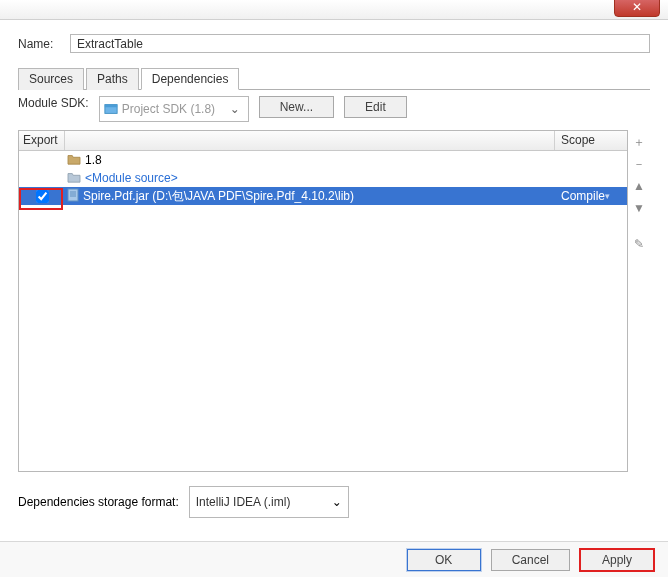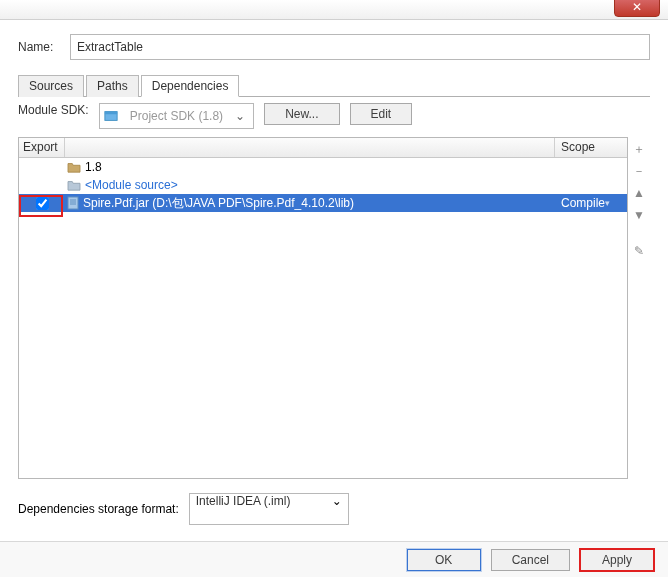--- a/index.html
+++ b/index.html
@@ -4,59 +4,59 @@
 <style>
 * { box-sizing: border-box; margin: 0; padding: 0; font-family: "Segoe UI", Tahoma, sans-serif; font-size: 12px; }
 body { background: #fff; width: 668px; height: 577px; position: relative; overflow: hidden; }
 
 .titlebar { height: 20px; background: linear-gradient(#fff, #f0f0f0); border-bottom: 1px solid #d0d0d0; position: relative; }
 .close-btn { position: absolute; right: 8px; top: -3px; width: 46px; height: 20px; background: linear-gradient(#d96a6a, #c0392b); border: 1px solid #a03020; border-radius: 0 0 4px 4px; color: #fff; text-align: center; line-height: 18px; font-size: 11px; cursor: pointer; }
 
 .content { padding: 14px 18px 0 18px; }
 .name-row { display: flex; align-items: center; margin-bottom: 14px; }
 .name-label { width: 52px; color: #333; }
-.name-input { flex: 1; height: 26px; border: 1px solid #b8b8b8; padding: 2px 6px; font-size: 12px; color: #333; }
+.name-input { flex: 1; height: 19px; border: 1px solid #b8b8b8; padding: 2px 6px; font-size: 12px; color: #333; }
 
 .tabs { display: flex; border-bottom: 1px solid #b0b0b0; margin-bottom: 6px; }
 .tab { padding: 3px 10px; border: 1px solid #b8b8b8; border-bottom: none; background: #f0f0f0; margin-right: 2px; color: #333; cursor: pointer; position: relative; top: 1px; }
 .tab.active { background: #fff; border-bottom: 1px solid #fff; }
 
 .sdk-row { display: flex; align-items: flex-start; gap: 10px; margin-bottom: 8px; }
 .sdk-label { color: #333; }
-.sdk-select { display: inline-flex; align-items: center; border: 1px solid #b8b8b8; height: 22px; padding: 12px 4px; background: #fff; min-width: 150px; cursor: pointer; gap: 8px; }
+.sdk-select { display: inline-flex; align-items: center; border: 1px solid #b8b8b8; height: 22px; padding: 12px 4px; background: #fff; min-width: 150px; cursor: pointer; }
 .sdk-select .icon { width: 14px; height: 14px; margin-right: 4px; }
 .sdk-select .txt { color: #999; flex: 1; }
 .sdk-select .chev { color: #666; padding: 0 4px; }
 .btn { border: 1px solid #a8a8a8; background: #f0f0f0; height: 22px; padding: 0 20px; cursor: pointer; color: #404040; }
 
 .deps-area { display: flex; }
 .deps-table { flex: 1; border: 1px solid #b8b8b8; }
 .deps-header { display: flex; background: linear-gradient(#fcfcfc, #ececec); border-bottom: 1px solid #c8c8c8; height: 20px; }
 .col-export { width: 46px; border-right: 1px solid #d0d0d0; padding: 2px 4px; color: #333; }
 .col-main { flex: 1; border-right: 1px solid #d0d0d0; }
 .col-scope { width: 72px; padding: 2px 6px; color: #333; text-align: left; }
 .deps-body { height: 320px; overflow: auto; background: #fff; }
 .dep-row { display: flex; align-items: center; height: 18px; }
 .dep-row .chk-cell { width: 46px; display: flex; justify-content: center; }
-.dep-row .main-cell { flex: 1; display: flex; align-items: center; gap: 4px; padding-left: 2px; }
+.dep-row .main-cell { flex: 1; display: flex; align-items: flex-start; gap: 4px; padding-left: 2px; }
 .dep-row .scope-cell { width: 72px; padding: 0 6px; display: flex; align-items: center; }
 .dep-row.selected { background: #3874d1; color: #fff; }
 .link { color: #2a6fd6; }
 .folder-icon { width: 14px; height: 12px; display: inline-block; }
 .jar-icon { width: 12px; height: 14px; display: inline-block; }
 .chev-sm { font-size: 9px; opacity: 0.7; }
 
 .highlight-red { outline: 2px solid #e02020; outline-offset: -1px; }
 .highlight-red-box { position: absolute; border: 2px solid #e02020; pointer-events: none; }
 
 .side-tools { width: 22px; display: flex; flex-direction: column; align-items: center; gap: 6px; padding: 4px 0; }
 .side-tools .tool { width: 16px; height: 16px; color: #888; cursor: pointer; text-align: center; line-height: 16px; }
 
 .storage-row { display: flex; align-items: center; gap: 10px; margin-top: 14px; padding: 0 18px; }
-.storage-select { display: inline-flex; border: 1px solid #b8b8b8; height: 32px; padding: 0 6px; min-width: 160px; cursor: pointer; }
+.storage-select { display: inline-flex; align-items: center; border: 1px solid #b8b8b8; height: 32px; padding: 12px 6px; min-width: 160px; cursor: pointer; }
 .storage-select .txt { flex: 1; color: #333; }
 
 .footer { position: absolute; left: 0; right: 0; bottom: 0; height: 36px; border-top: 1px solid #d8d8d8; display: flex; justify-content: flex-end; align-items: center; gap: 10px; padding: 0 14px; background: #f8f8f8; }
 .footer .btn { min-width: 74px; text-align: center; }
 .footer .btn.primary { border-color: #3874d1; box-shadow: 0 0 0 1px rgba(56,116,209,0.3); }
 
 input[type=checkbox] { width: 13px; height: 13px; cursor: pointer; }
 </style>
 </head>
 <body>

